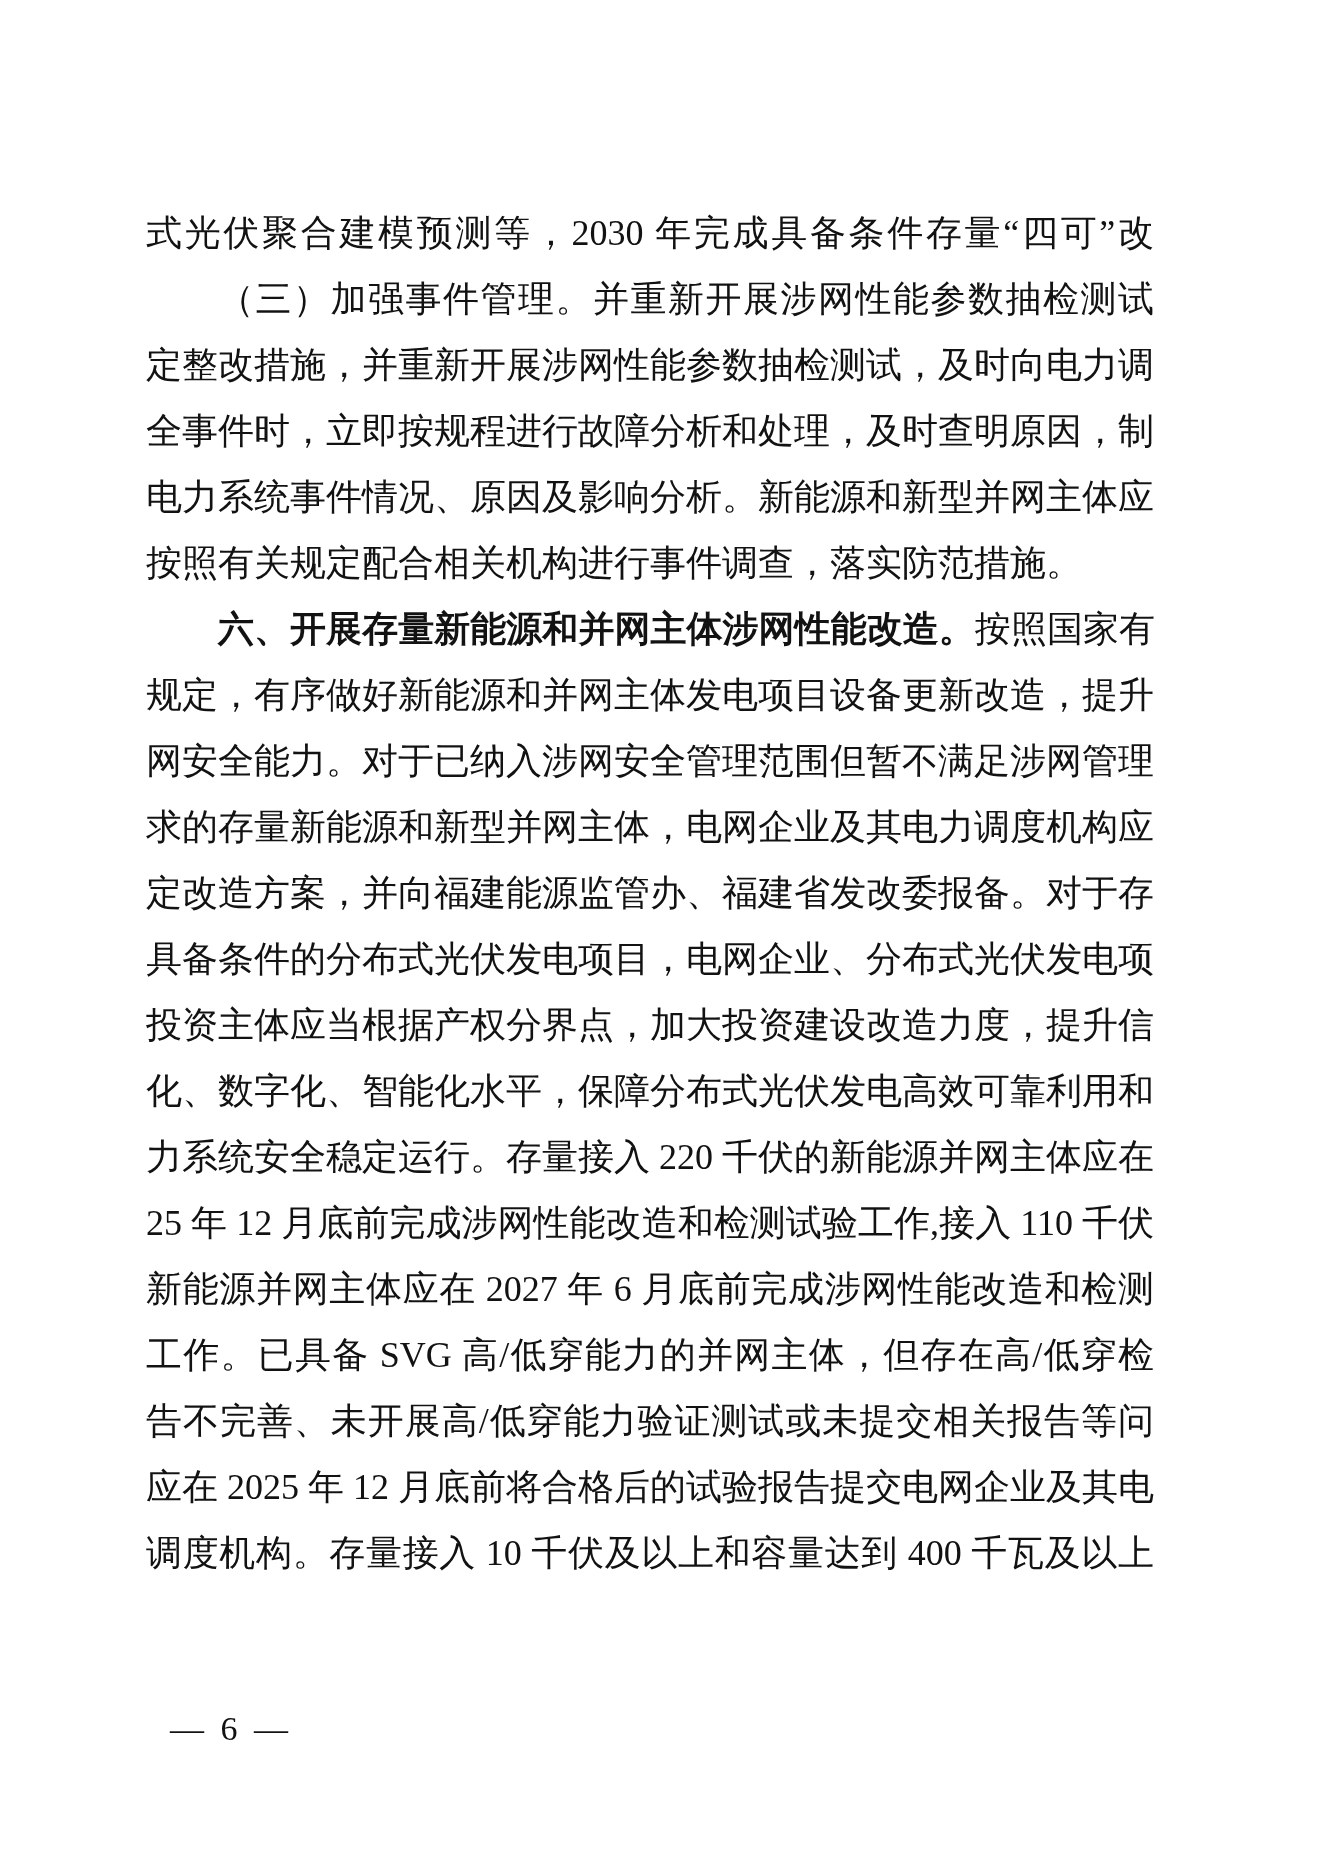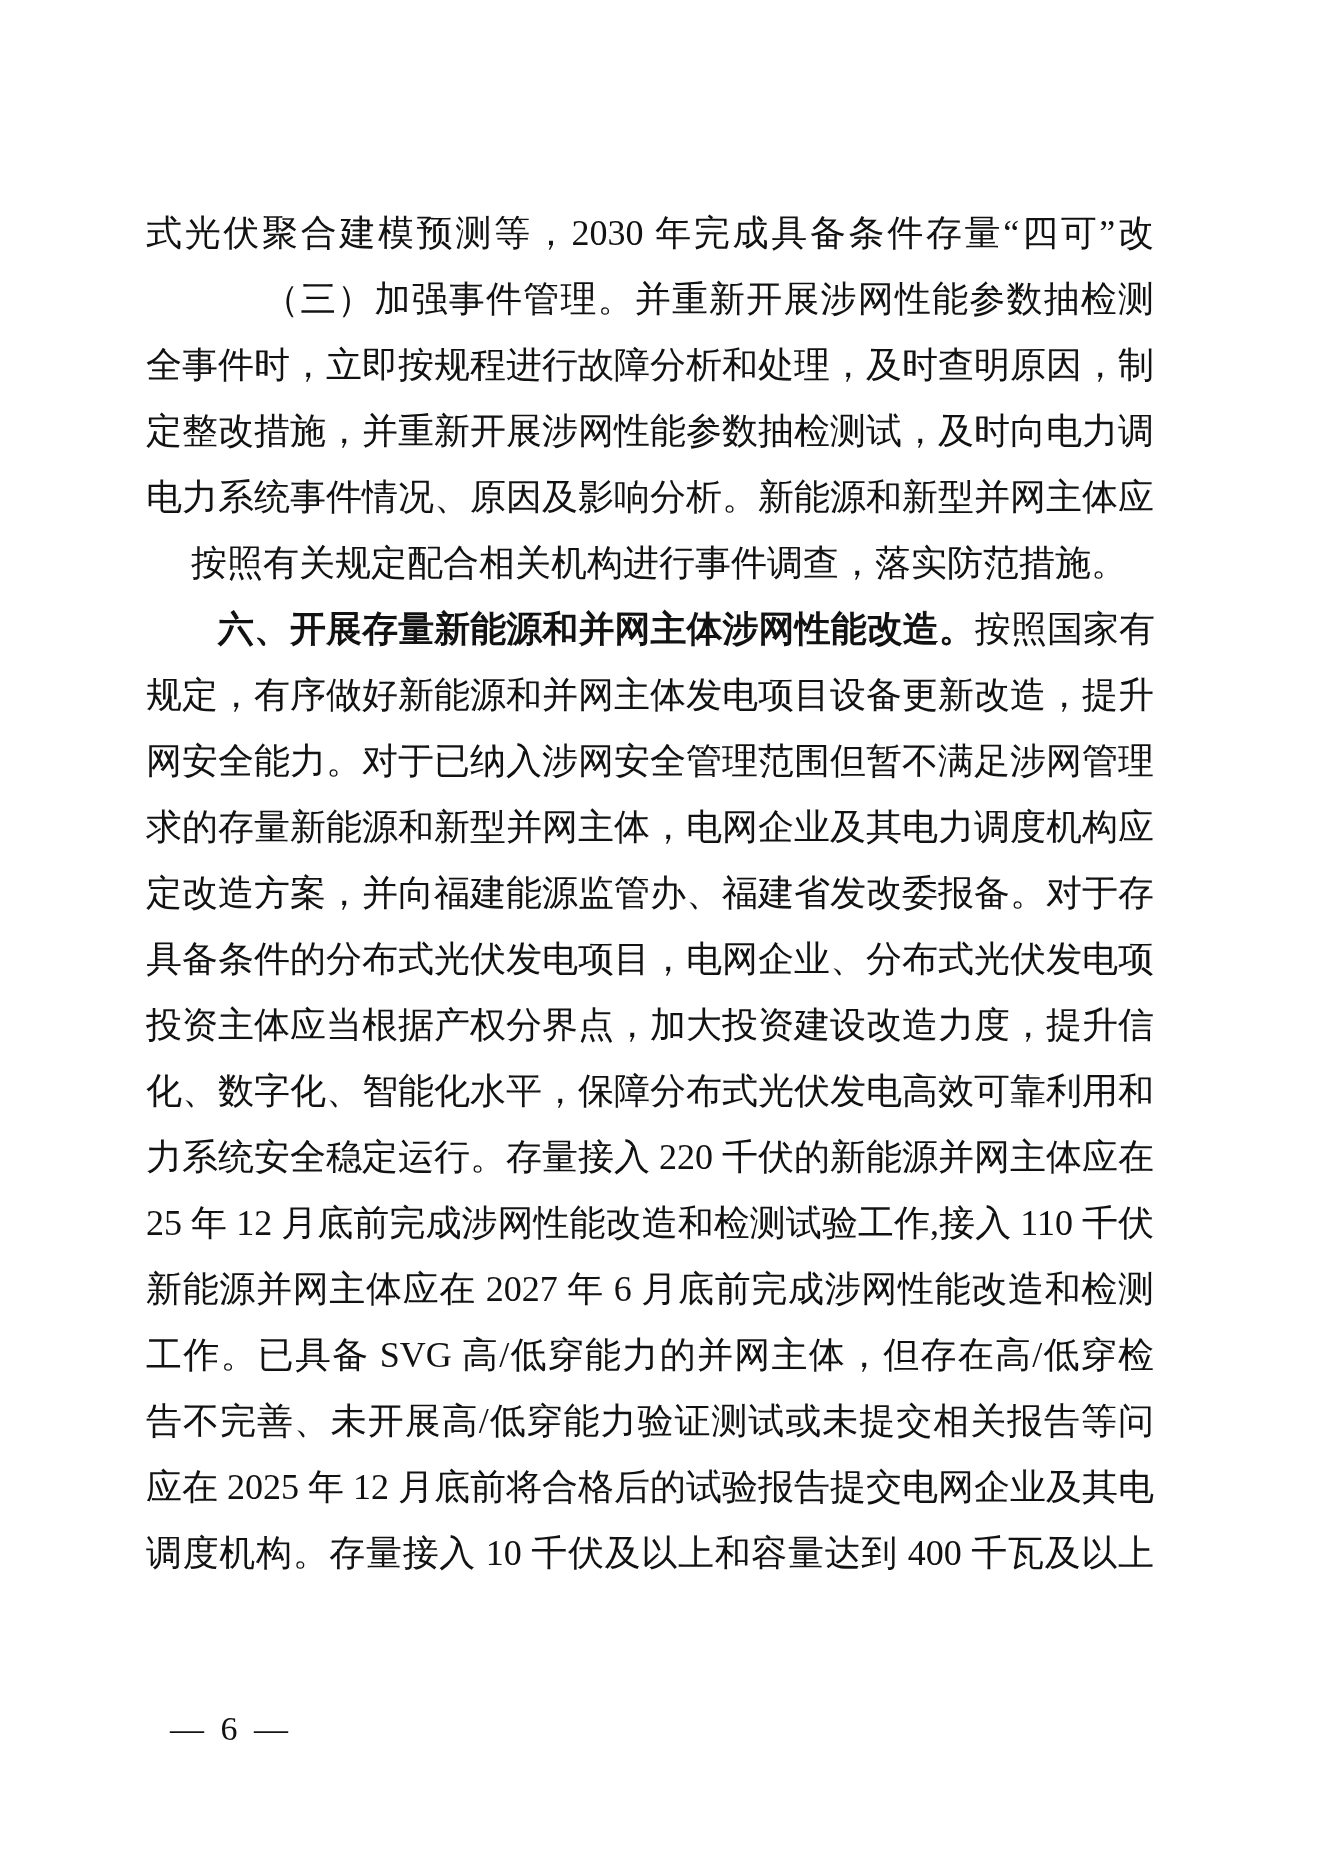--- a/index.html
+++ b/index.html
@@ -35,30 +35,28 @@
     text-align-last: justify;
     text-justify: inter-character;
     white-space: normal;
     overflow: hidden;
   }
   .line.indent {
     text-indent: 72px;
   }
   .line.flush-left {
     text-align-last: left;
-    margin-left: 45px;
   }
   .line.tight {
     letter-spacing: -1px;
   }
   .kai {
     
     font-family: Liberation Sans, sans-serif;
     font-weight: 500;
-    margin-left: 45px;
   }
   .hei {
     
     font-family: "Liberation Sans", "DejaVu Sans", sans-serif;
     font-weight: 700;
   }
   .page-footer {
     position: absolute;
     left: 170px;
     top: 1705px;
@@ -74,22 +72,22 @@
 <body>
 
 <div class="page">
 
   <main class="page-body">
 
     <div class="line">式光伏聚合建模预测等，2030 年完成具备条件存量“四可”改造。</div>
 
     <div class="line indent"><span class="kai">（三）加强事件管理。</span><span>并重新开展涉网性能参数抽检测试</span></div>
 
+    <div class="line">定整改措施，并重新开展涉网性能参数抽检测试，及时向电力调</div>
     <div class="line">全事件时，立即按规程进行故障分析和处理，及时查明原因，制</div>
-    <div class="line">定整改措施，并重新开展涉网性能参数抽检测试，及时向电力调</div>
     <div class="line">电力系统事件情况、原因及影响分析。新能源和新型并网主体应</div>
     <div class="line flush-left">按照有关规定配合相关机构进行事件调查，落实防范措施。</div>
 
     <div class="line indent tight"><span class="hei">六、开展存量新能源和并网主体涉网性能改造。</span><span>按照国家有关</span></div>
 
     <div class="line">规定，有序做好新能源和并网主体发电项目设备更新改造，提升涉</div>
     <div class="line">网安全能力。对于已纳入涉网安全管理范围但暂不满足涉网管理要</div>
     <div class="line">求的存量新能源和新型并网主体，电网企业及其电力调度机构应制</div>
     <div class="line">定改造方案，并向福建能源监管办、福建省发改委报备。对于存量</div>
     <div class="line">具备条件的分布式光伏发电项目，电网企业、分布式光伏发电项目</div>

